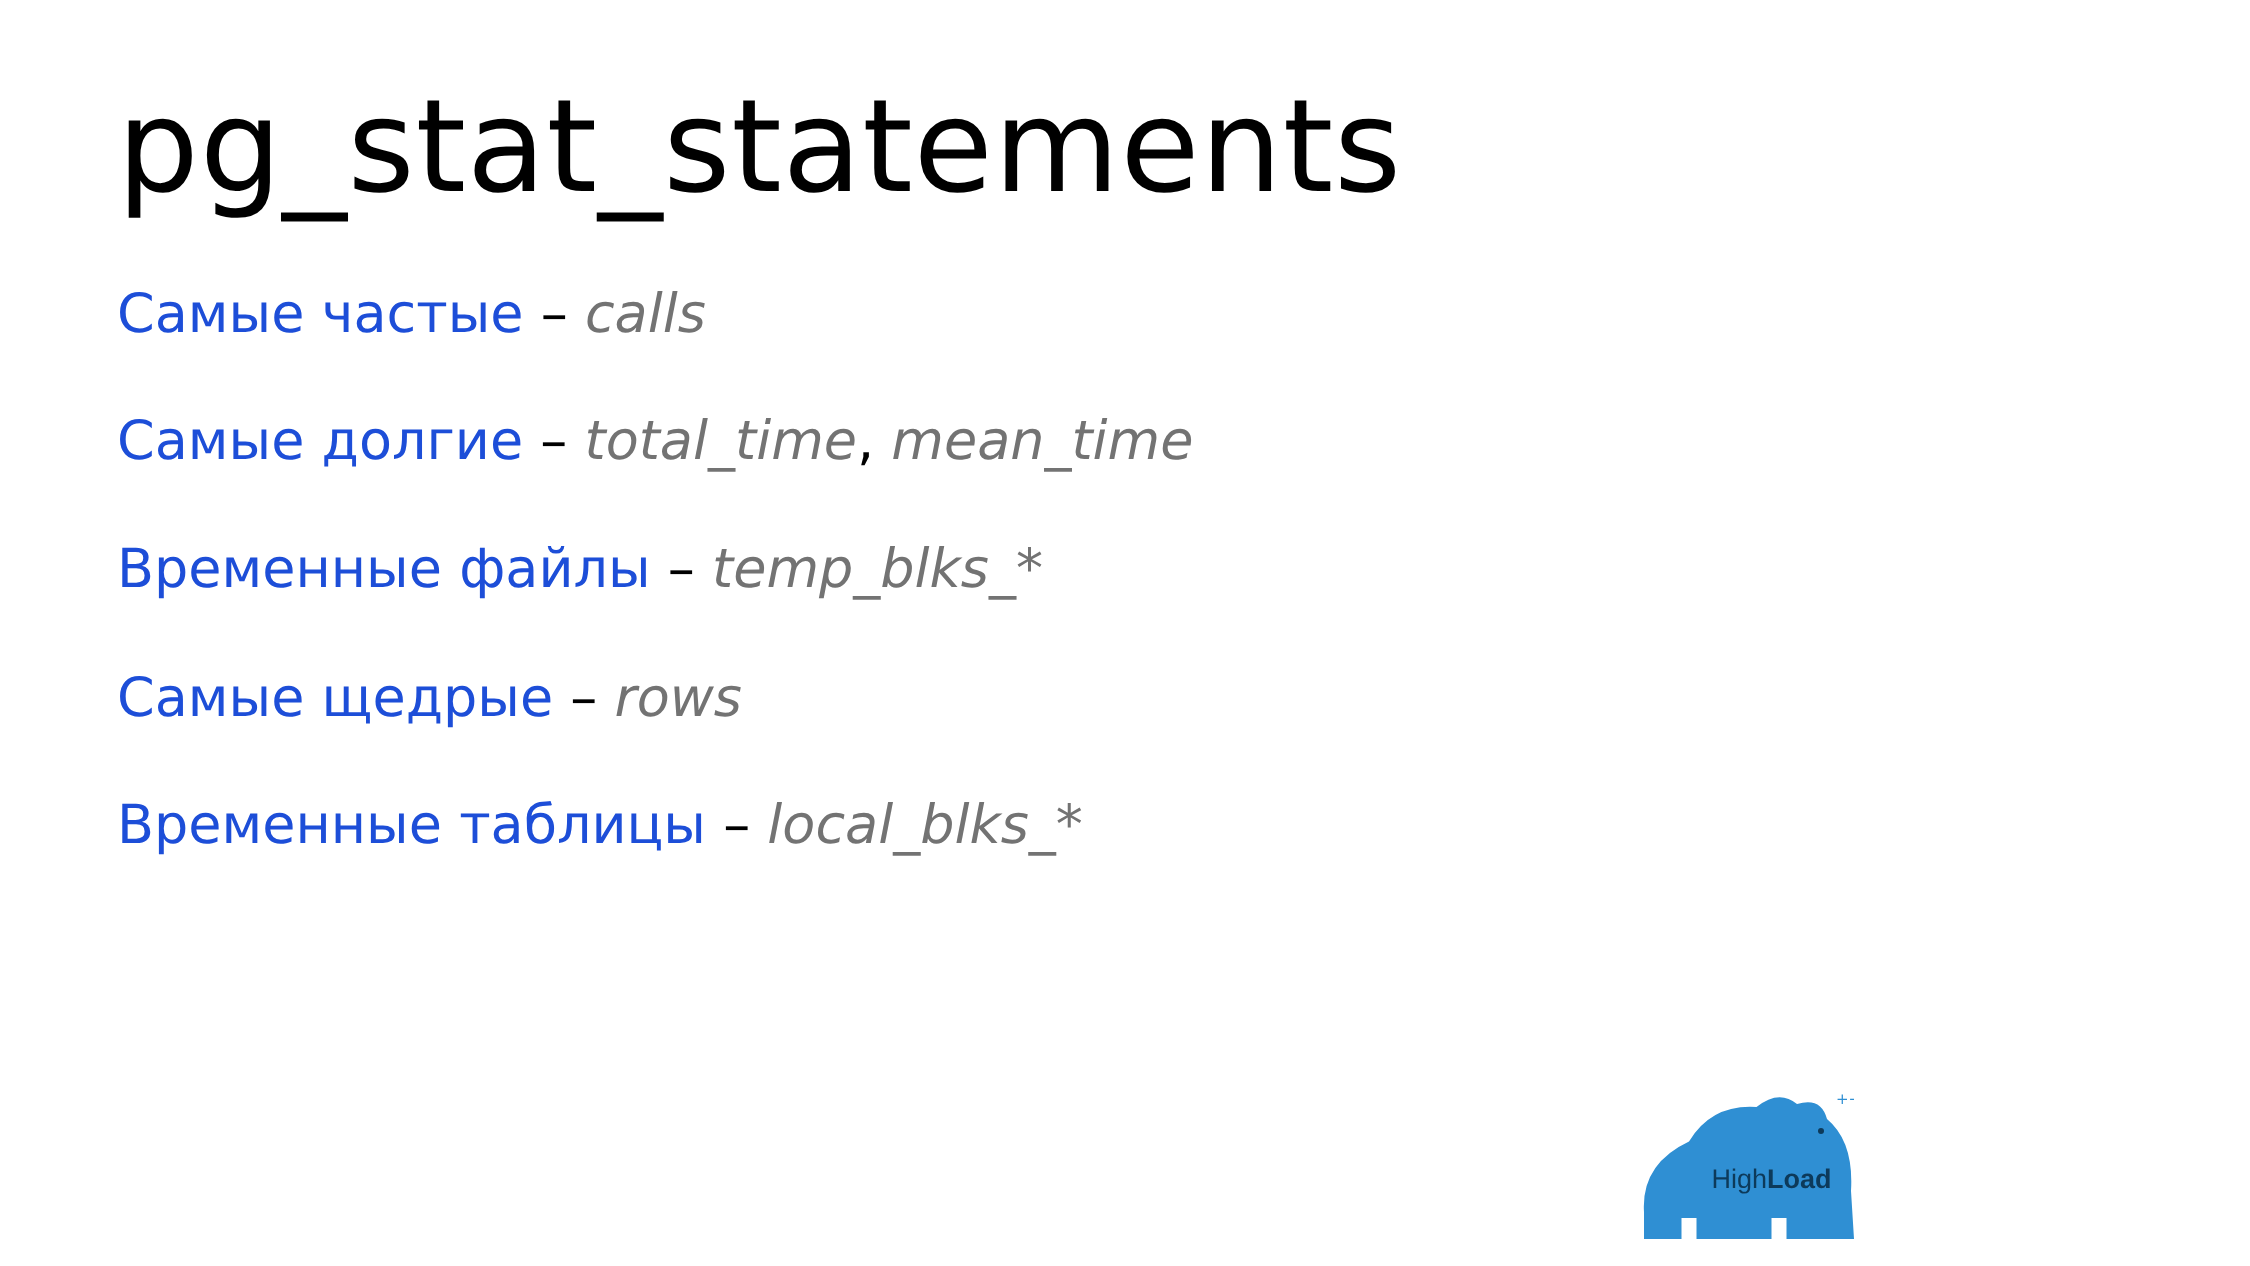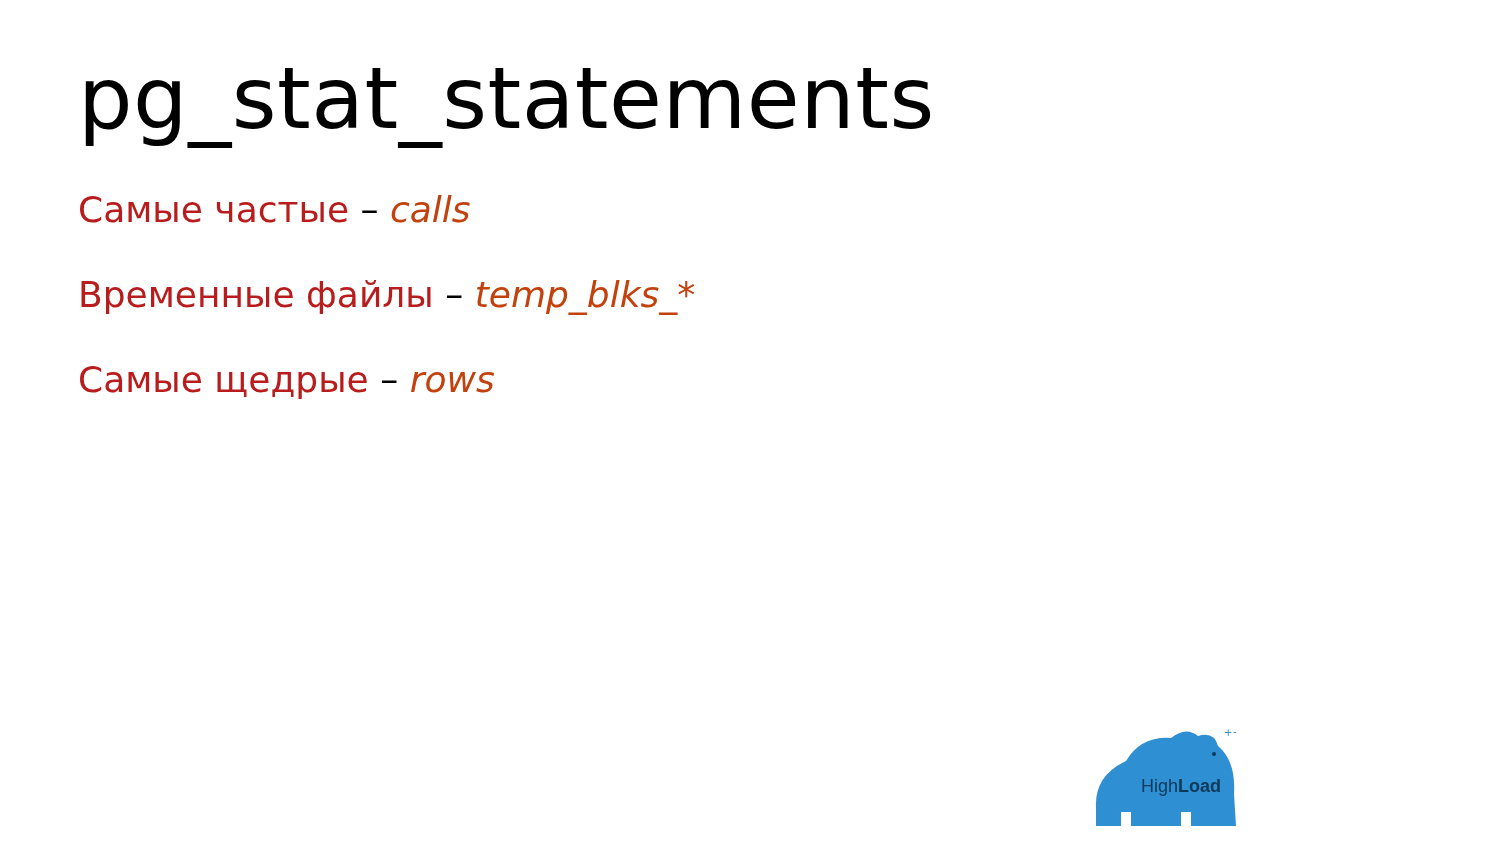--- a/index.html
+++ b/index.html
@@ -27,27 +27,27 @@
     letter-spacing: 0.5px;
   }
   .items {
     display: flex;
     flex-direction: column;
     gap: 42px;
     font-size: 36px;
     line-height: 1.2;
   }
   .item .label {
-    color: #b91c1c;
+    color: #1d4ed8;
   }
   .item .sep {
     color: #000000;
   }
   .item .value {
-    color: #c2410c;
+    color: #737373;
     font-style: italic;
   }
   .item .comma {
     color: #000000;
     font-style: normal;
   }
   .logo {
     position: absolute;
     right: 40px;
     bottom: 18px;
@@ -61,30 +61,36 @@
 
 <div class="slide">
   <h1 class="title">pg_stat_statements</h1>
 
   <div class="items">
 
     <div class="item">
       <span class="label">Самые частые</span><span class="sep"> – </span><span class="value">calls</span>
     </div>
 
+    <div class="item">
+      <span class="label">Самые долгие</span><span class="sep"> – </span><span class="value">total_time</span><span class="comma">, </span><span class="value">mean_time</span>
+    </div>
 
 
     <div class="item">
       <span class="label">Временные файлы</span><span class="sep"> – </span><span class="value">temp_blks_*</span>
     </div>
 
     <div class="item">
       <span class="label">Самые щедрые</span><span class="sep"> – </span><span class="value">rows</span>
     </div>
 
+    <div class="item">
+      <span class="label">Временные таблицы</span><span class="sep"> – </span><span class="value">local_blks_*</span>
+    </div>
 
   </div>
 
   <div class="logo">
     <svg viewBox="0 0 150 110" width="150" height="110">
 
       <path d="M10 110 L10 92 Q8 60 40 45 Q55 20 85 22 Q100 10 112 20 Q128 15 132 30 Q150 45 148 78 L150 110 Z" fill="#2f8fd3"></path>
 
       <circle cx="128" cy="38" r="2" fill="#0d3a5a"></circle>
 

